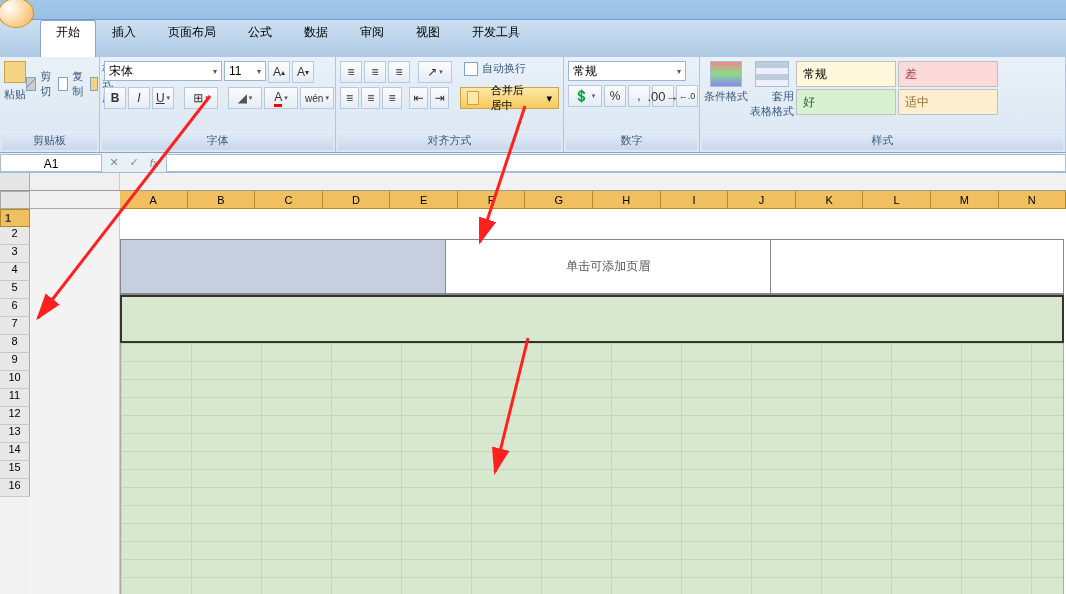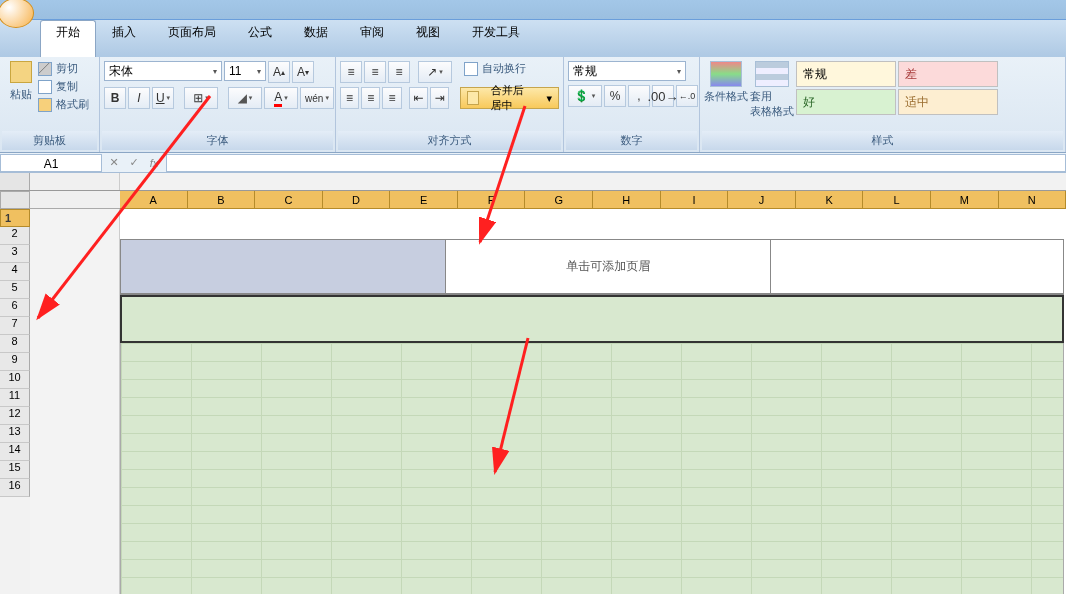--- a/index.html
+++ b/index.html
@@ -12,21 +12,21 @@
 .tab { padding: 3px 15px; border: 1px solid transparent; cursor: pointer; }
 .tab.active { background: #ffffff; border: 1px solid #8ba6c5; border-bottom: none; border-radius: 3px 3px 0 0; }
 
 .ribbon { height: 96px; background: linear-gradient(#e9f1f8, #dae6f2); border-bottom: 1px solid #8ba6c5; display: flex; }
 .group { border-right: 1px solid #b2c5dd; display: flex; flex-direction: column; justify-content: space-between; padding: 2px; }
 .group-label { text-align: center; font-size: 11px; color: #3b5b7e; padding: 2px 0; background: linear-gradient(#e4edf7,#c7d8eb); }
 .group-body { flex: 1; display: flex; align-items: flex-start; padding: 2px; }
 
 .big-btn { width: 34px; display: flex; flex-direction: column; align-items: center; font-size: 11px; color: #3b5b7e; }
 .big-btn .ico { width: 22px; height: 22px; background: #f4d482; border: 1px solid #c9a640; margin-bottom: 4px; }
-.mini-list { display: flex; flex-direction: column; gap: 3px; }
+.mini-list { display: flex; flex-direction: row; gap: 3px; }
 .mini-item { display: flex; align-items: center; gap: 4px; font-size: 11px; color: #3b5b7e; cursor: pointer; }
 .mini-ico { width: 14px; height: 14px; border: 1px solid #7fa3c9; background: #fff; }
 .mini-ico.cut { background: linear-gradient(135deg,#ccc 40%,#888 41%,#888 45%,#ccc 46%); }
 .mini-ico.format { background: #f7d07b; }
 
 .font-group-body { display: flex; flex-direction: column; gap: 4px; }
 .row { display: flex; gap: 2px; align-items: flex-start; }
 .sel { height: 20px; border: 1px solid #9cb4d0; background: #fff; font-size: 12px; display: flex; align-items: center; padding: 0 4px; justify-content: space-between; }
 .sel .dd { font-size: 8px; color: #555; }
 .btn { width: 22px; height: 22px; border: 1px solid #b6c9de; background: linear-gradient(#fcfcfd,#e4ecf5); display: flex; align-items: center; justify-content: center; font-size: 12px; cursor: pointer; color: #333; }
@@ -222,21 +222,21 @@
   </div>
 
   <div class="group" style="flex:1">
     <div class="group-body styles-body">
       <div class="style-col">
         <div class="style-ico" style="background:linear-gradient(#e88,#8d8,#88e)"></div>
         <span>条件格式</span>
       </div>
       <div class="style-col wide">
         <div class="style-ico" style="background:repeating-linear-gradient(#bcd 0 6px,#eef 6px 12px)"></div>
-        <span style="white-space:pre-line;text-align:left">套用
+        <span style="white-space:pre-line;text-align:right">套用
 表格格式</span>
       </div>
       <div class="style-grid">
         <div class="style-cell sc-normal">常规</div>
         <div class="style-cell sc-bad">差</div>
         <div class="style-cell sc-good">好</div>
         <div class="style-cell sc-mid">适中</div>
       </div>
     </div>
     <div class="group-label">样式</div>

